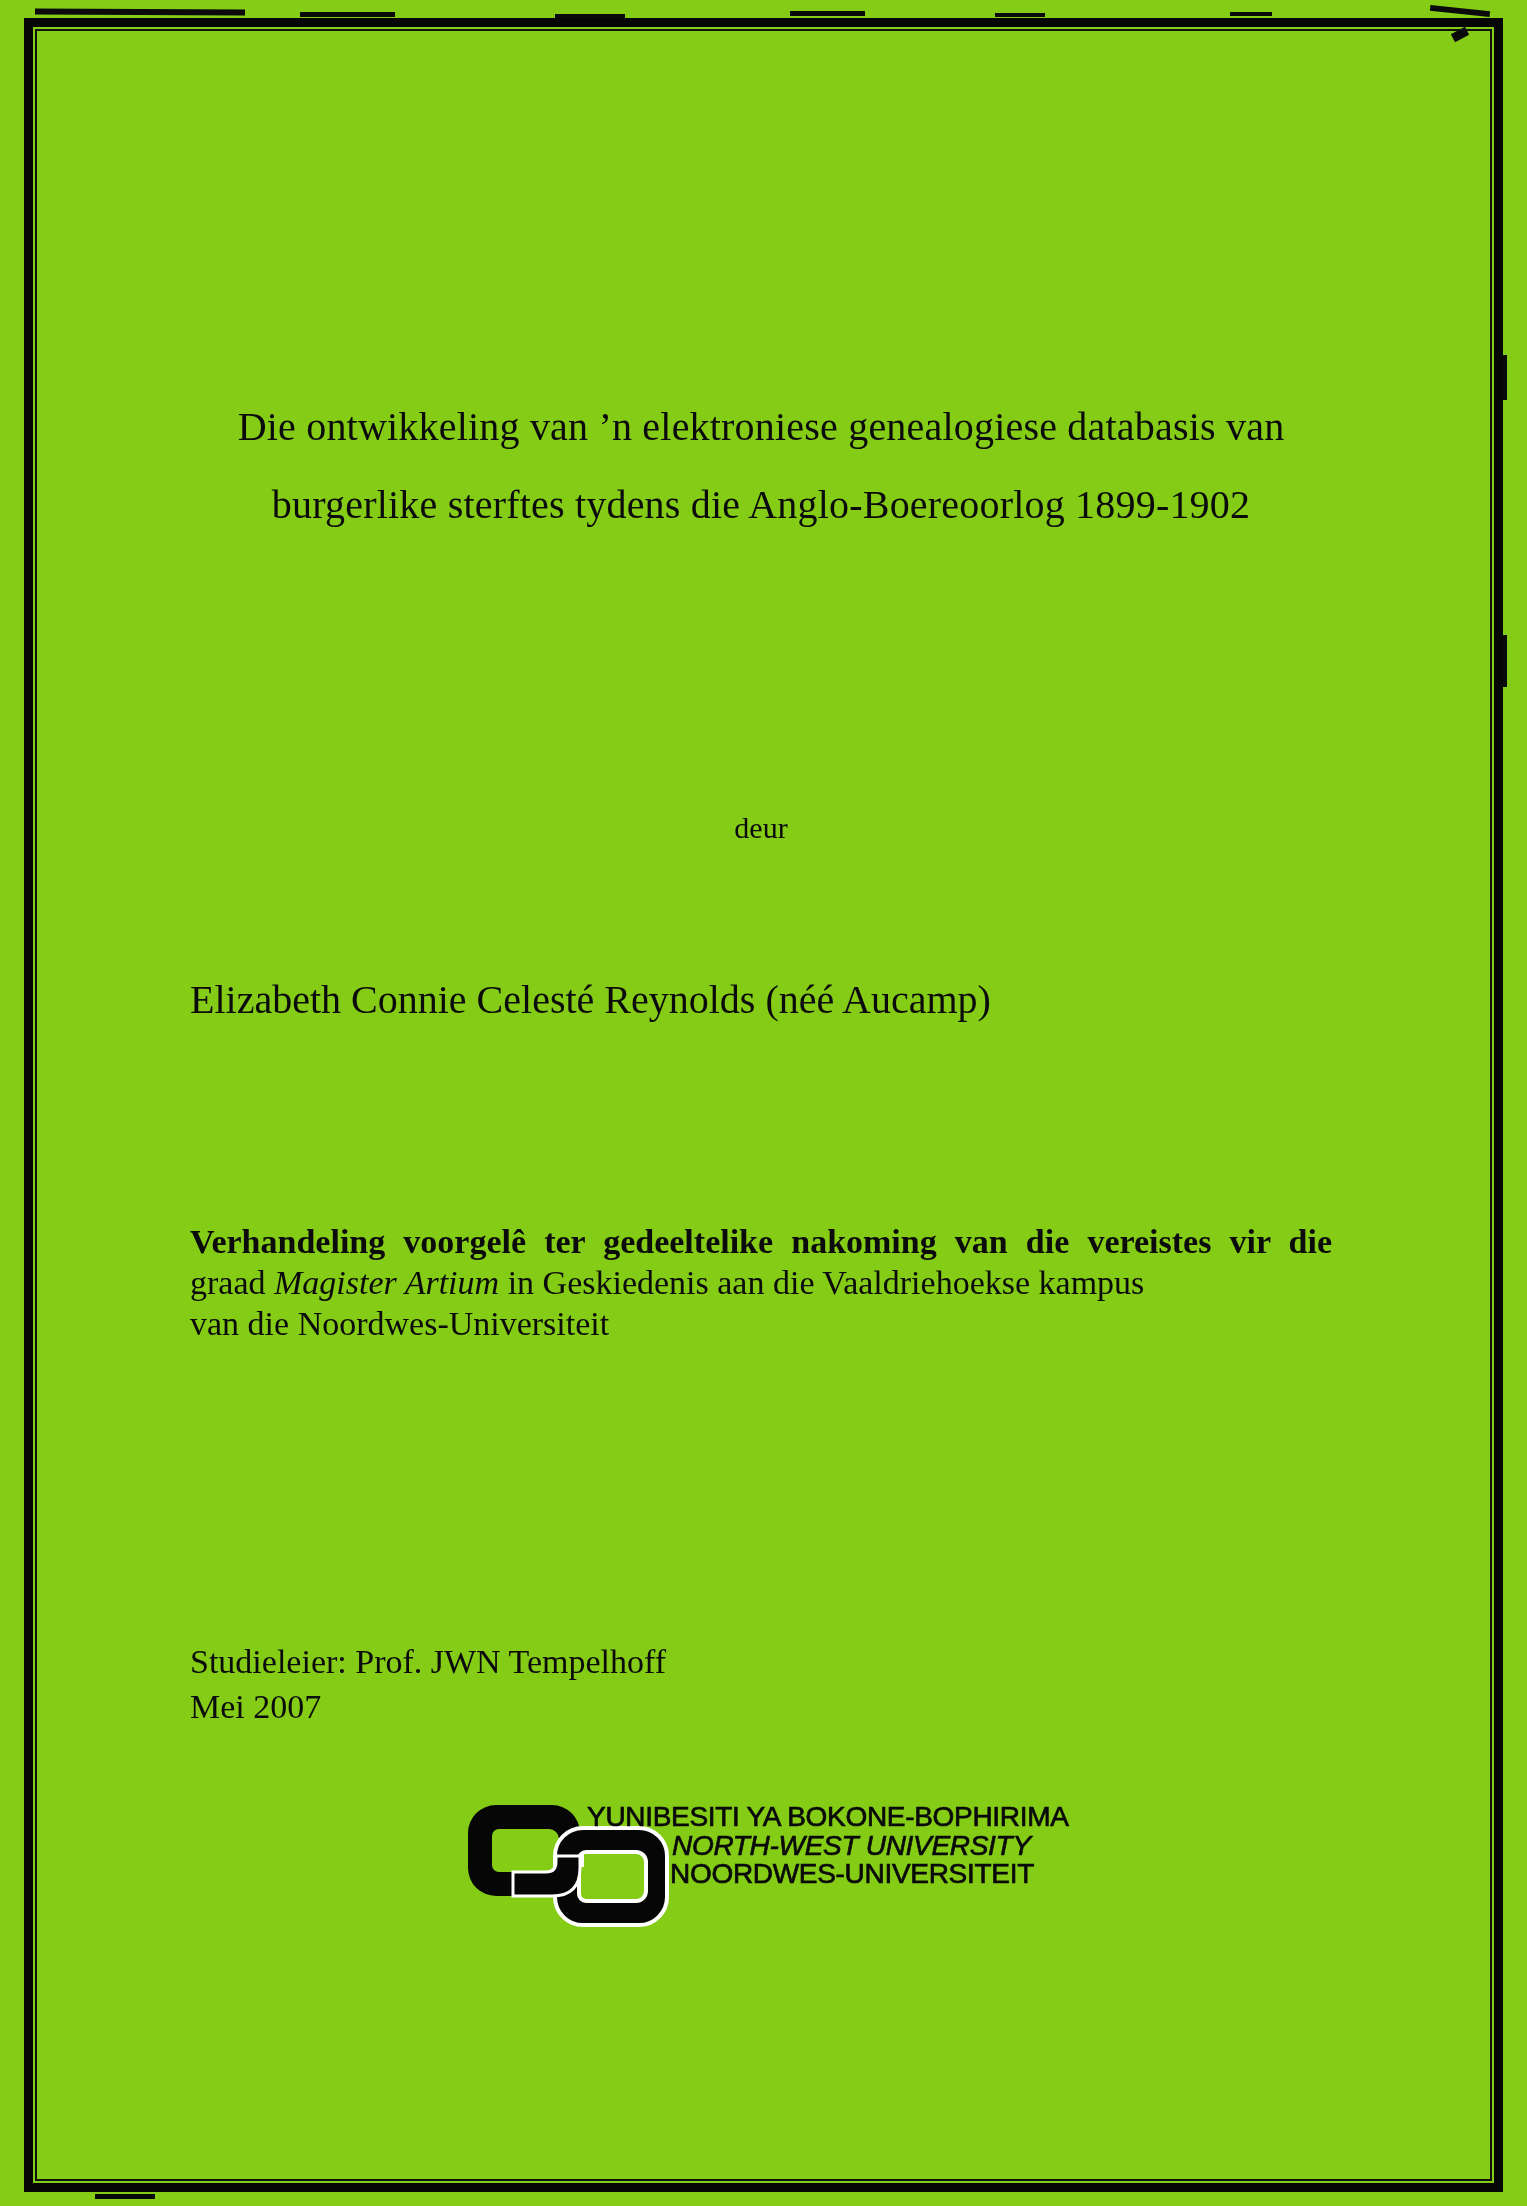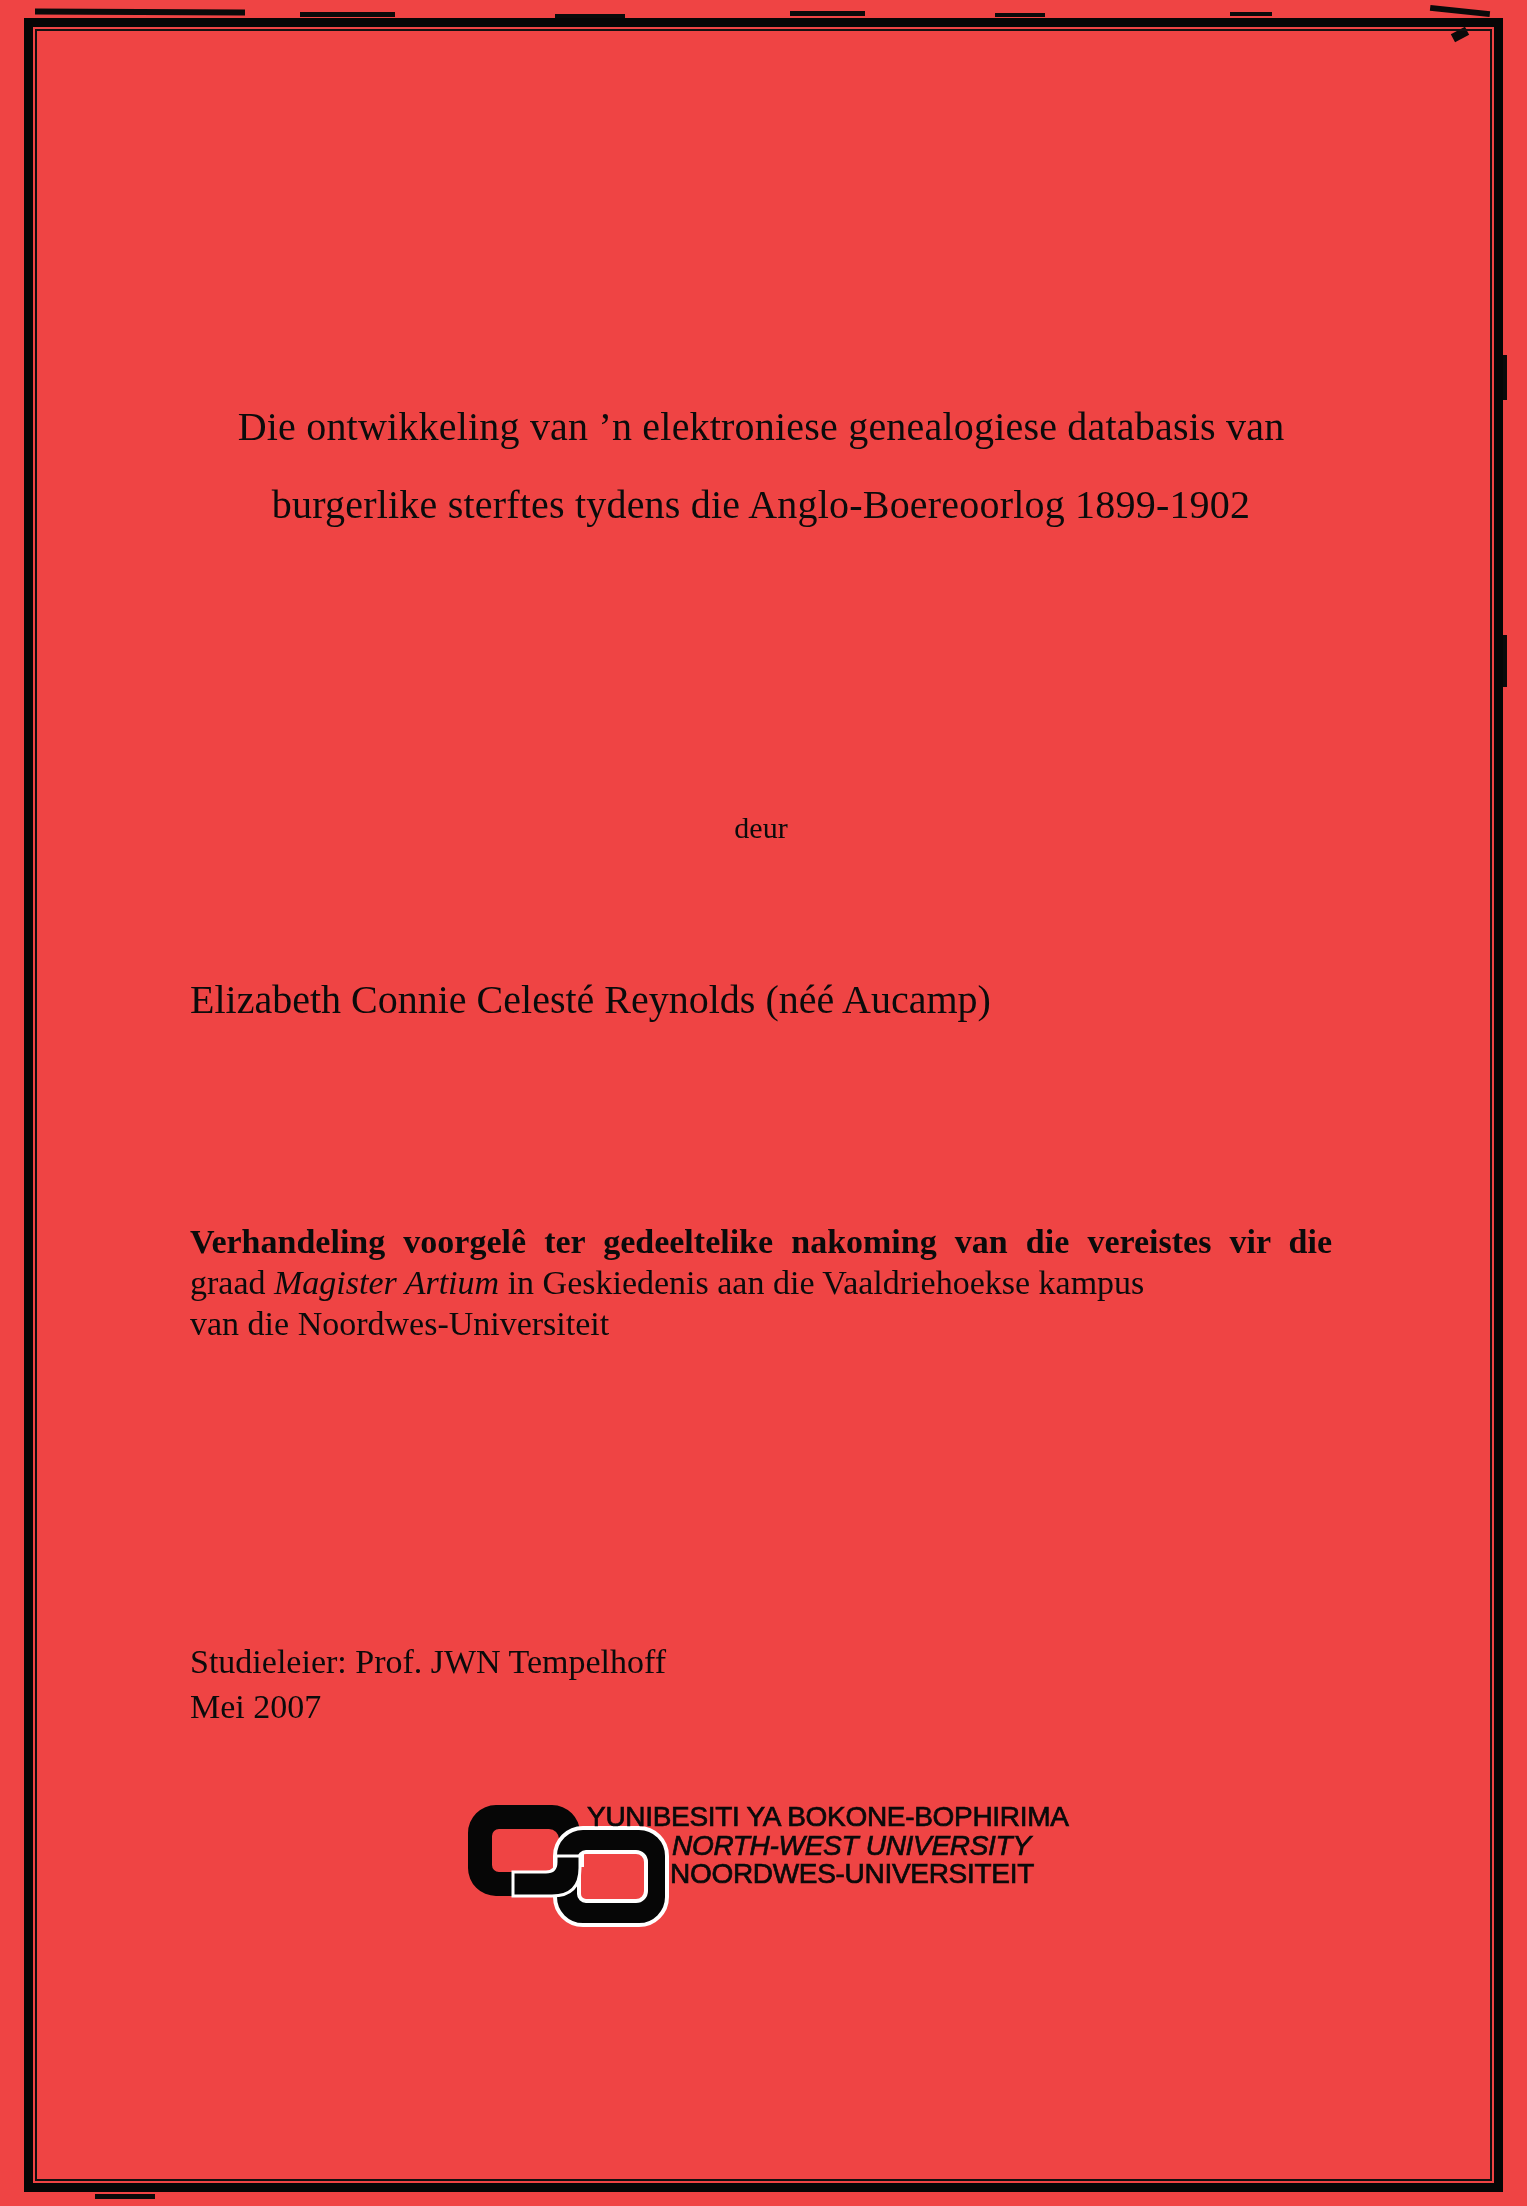--- a/index.html
+++ b/index.html
@@ -1,18 +1,18 @@
 <!DOCTYPE html>
 <html><head>
 <meta charset="utf-8">
 <style>
   html,body{margin:0;padding:0;background:#ffffff;}
   body{width:1527px;height:2206px;position:relative;overflow:hidden;
        font-family:"Liberation Serif","DejaVu Serif",serif;color:#0b0b0b;}
-  .page{position:absolute;inset:0;background:#ef4444;}
+  .page{position:absolute;inset:0;background:#84cc16;}
 
   
   .frame-outer{position:absolute;left:24px;top:18px;width:1461px;height:2156px;
                border:9px solid #060606;}
   .frame-inner{position:absolute;left:2px;top:2px;right:2px;bottom:2px;
                border:2px solid #111111;}
 
   .abs{position:absolute;}
   .serif{font-family:"Liberation Serif","DejaVu Serif",serif;color:#0b0b0b;}
 

